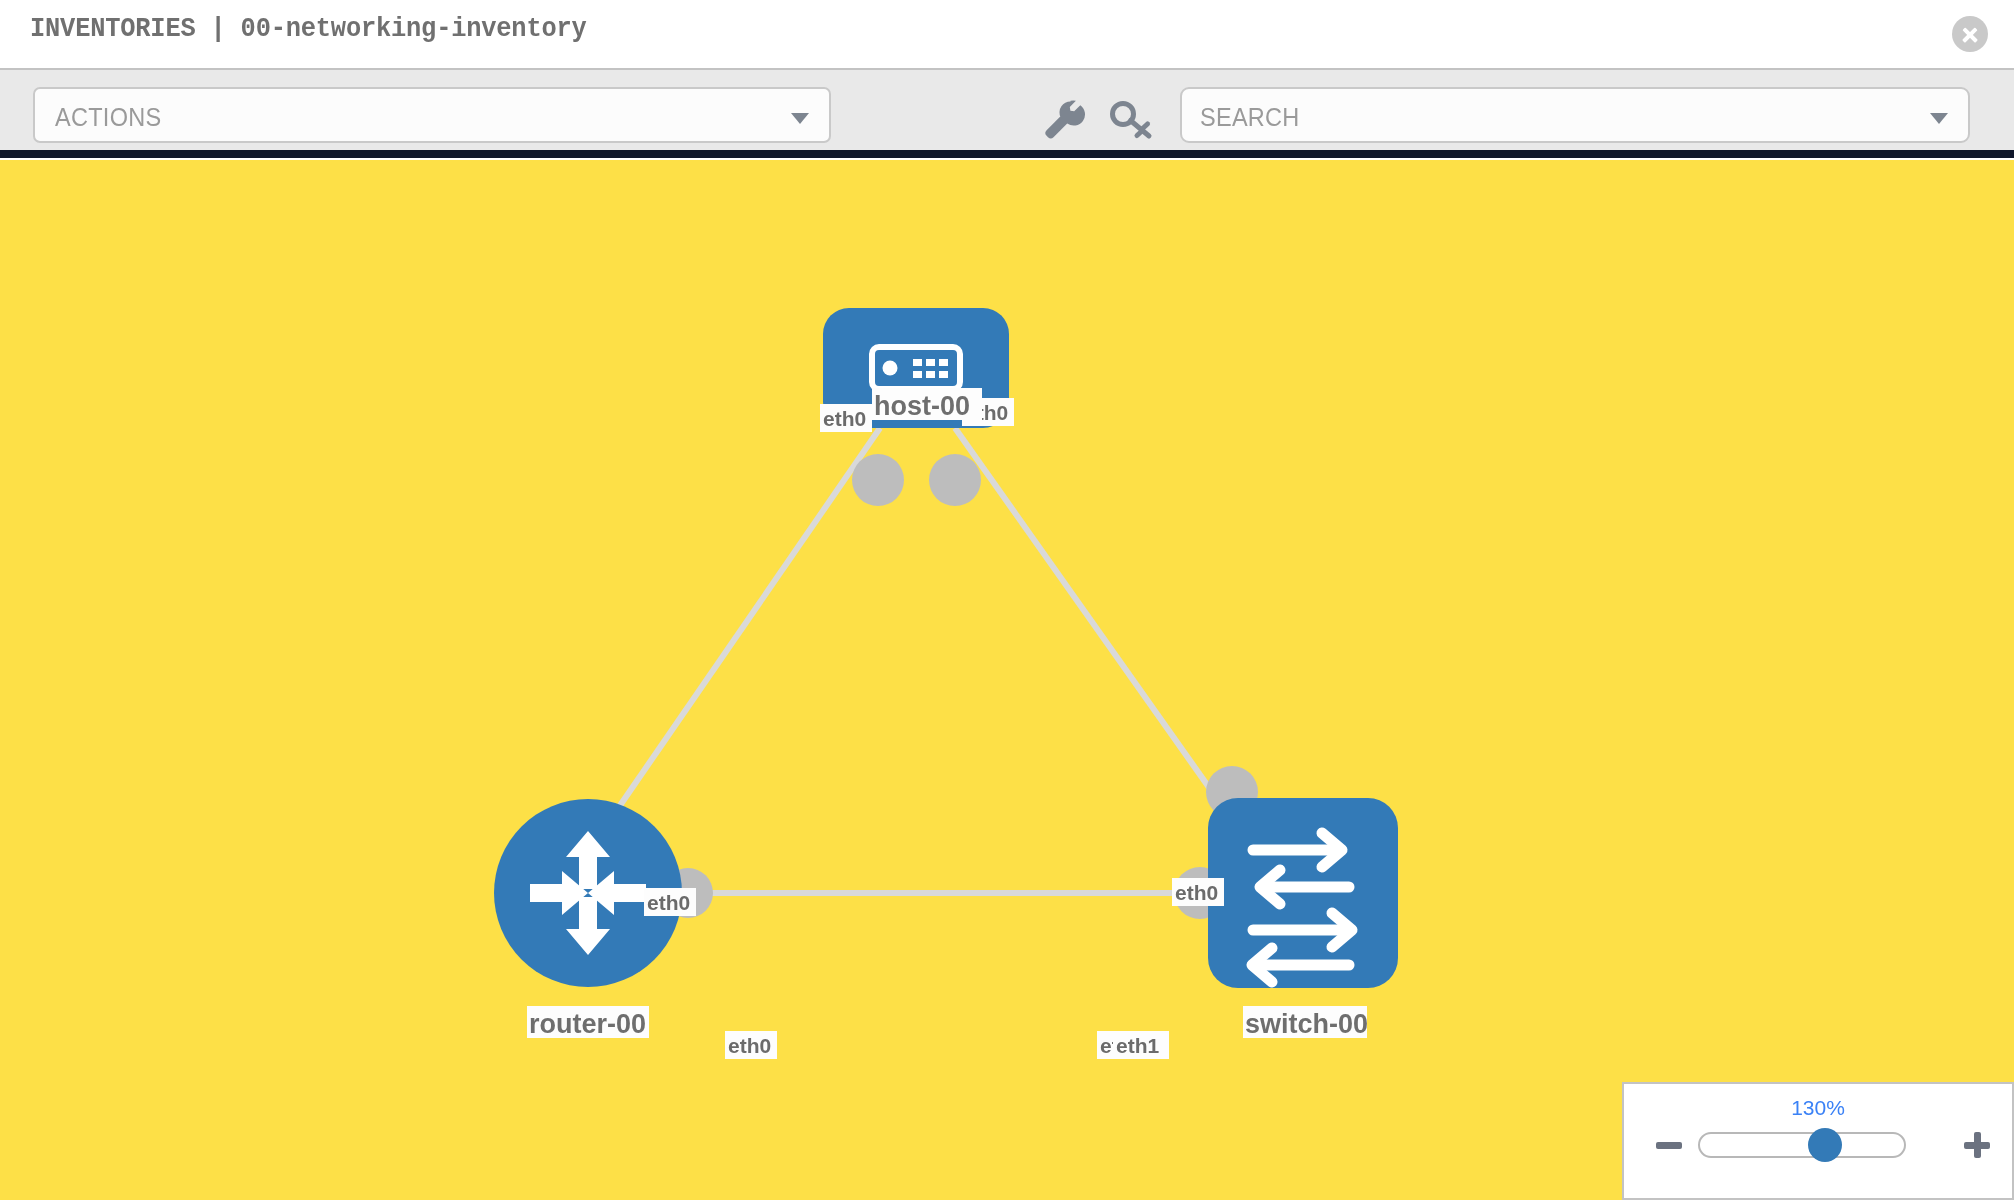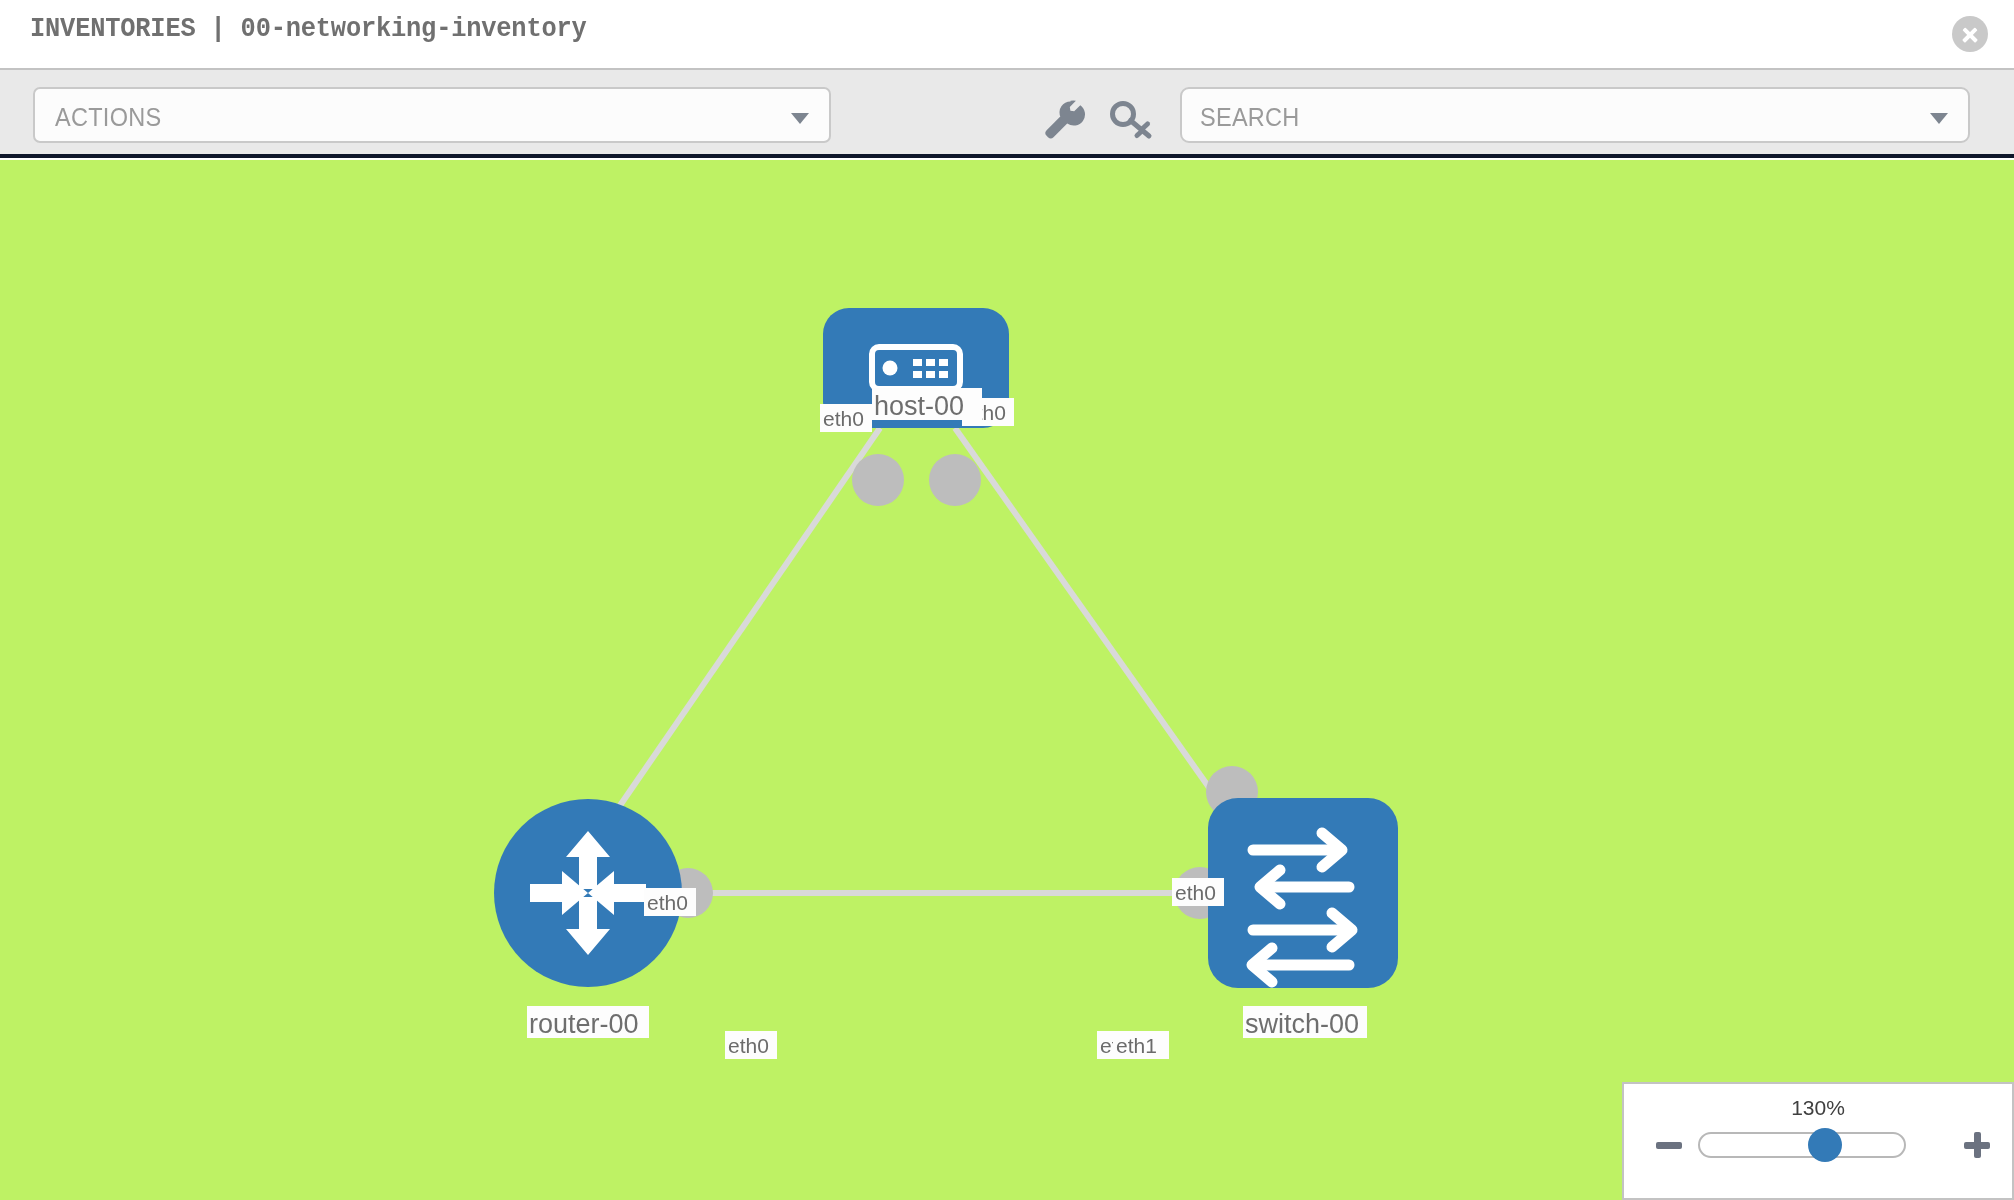--- a/index.html
+++ b/index.html
@@ -70,21 +70,21 @@
   .close-btn::after  { transform: rotate(-45deg); }
 
   
   .toolbar {
     position: absolute;
     left: 0; top: 68px;
     width: 2014px;
     height: 90px;
     background: #e9e9e9;
     border-top: 2px solid #c3c3c3;
-    border-bottom: 4px solid #0f172a;
+    border-bottom: 8px solid #0f172a;
     padding-left: 47px;
   }
 
   .actions-select {
     position: absolute;
     left: 33px;
     top: 17px;
     width: 798px;
     height: 56px;
     background: #fcfcfc;
@@ -143,22 +143,23 @@
     transform: scaleX(0.94);
     transform-origin: left center;
   }
 
   
   .canvas {
     position: absolute;
     left: 0; top: 160px;
     width: 2014px;
     height: 1040px;
-    background: #bef264;
+    background: #fde047;
     overflow: hidden;
+    font-weight: bold;
   }
 
   .topology-svg {
     position: absolute;
     left: 0; top: 0;
     width: 2014px;
     height: 1040px;
   }
 
   
@@ -189,21 +190,21 @@
     border: 2px solid #c3c3c3;
   }
 
   .zoom-level {
     position: absolute;
     top: 12px;
     left: 0;
     width: 100%;
     text-align: center;
     font-size: 21px;
-    color: #404040;
+    color: #3b82f6;
   }
 
   .zoom-minus, .zoom-plus {
     position: absolute;
     top: 48px;
     width: 26px;
     height: 26px;
     cursor: pointer;
   }
   .zoom-minus { left: 32px; }

